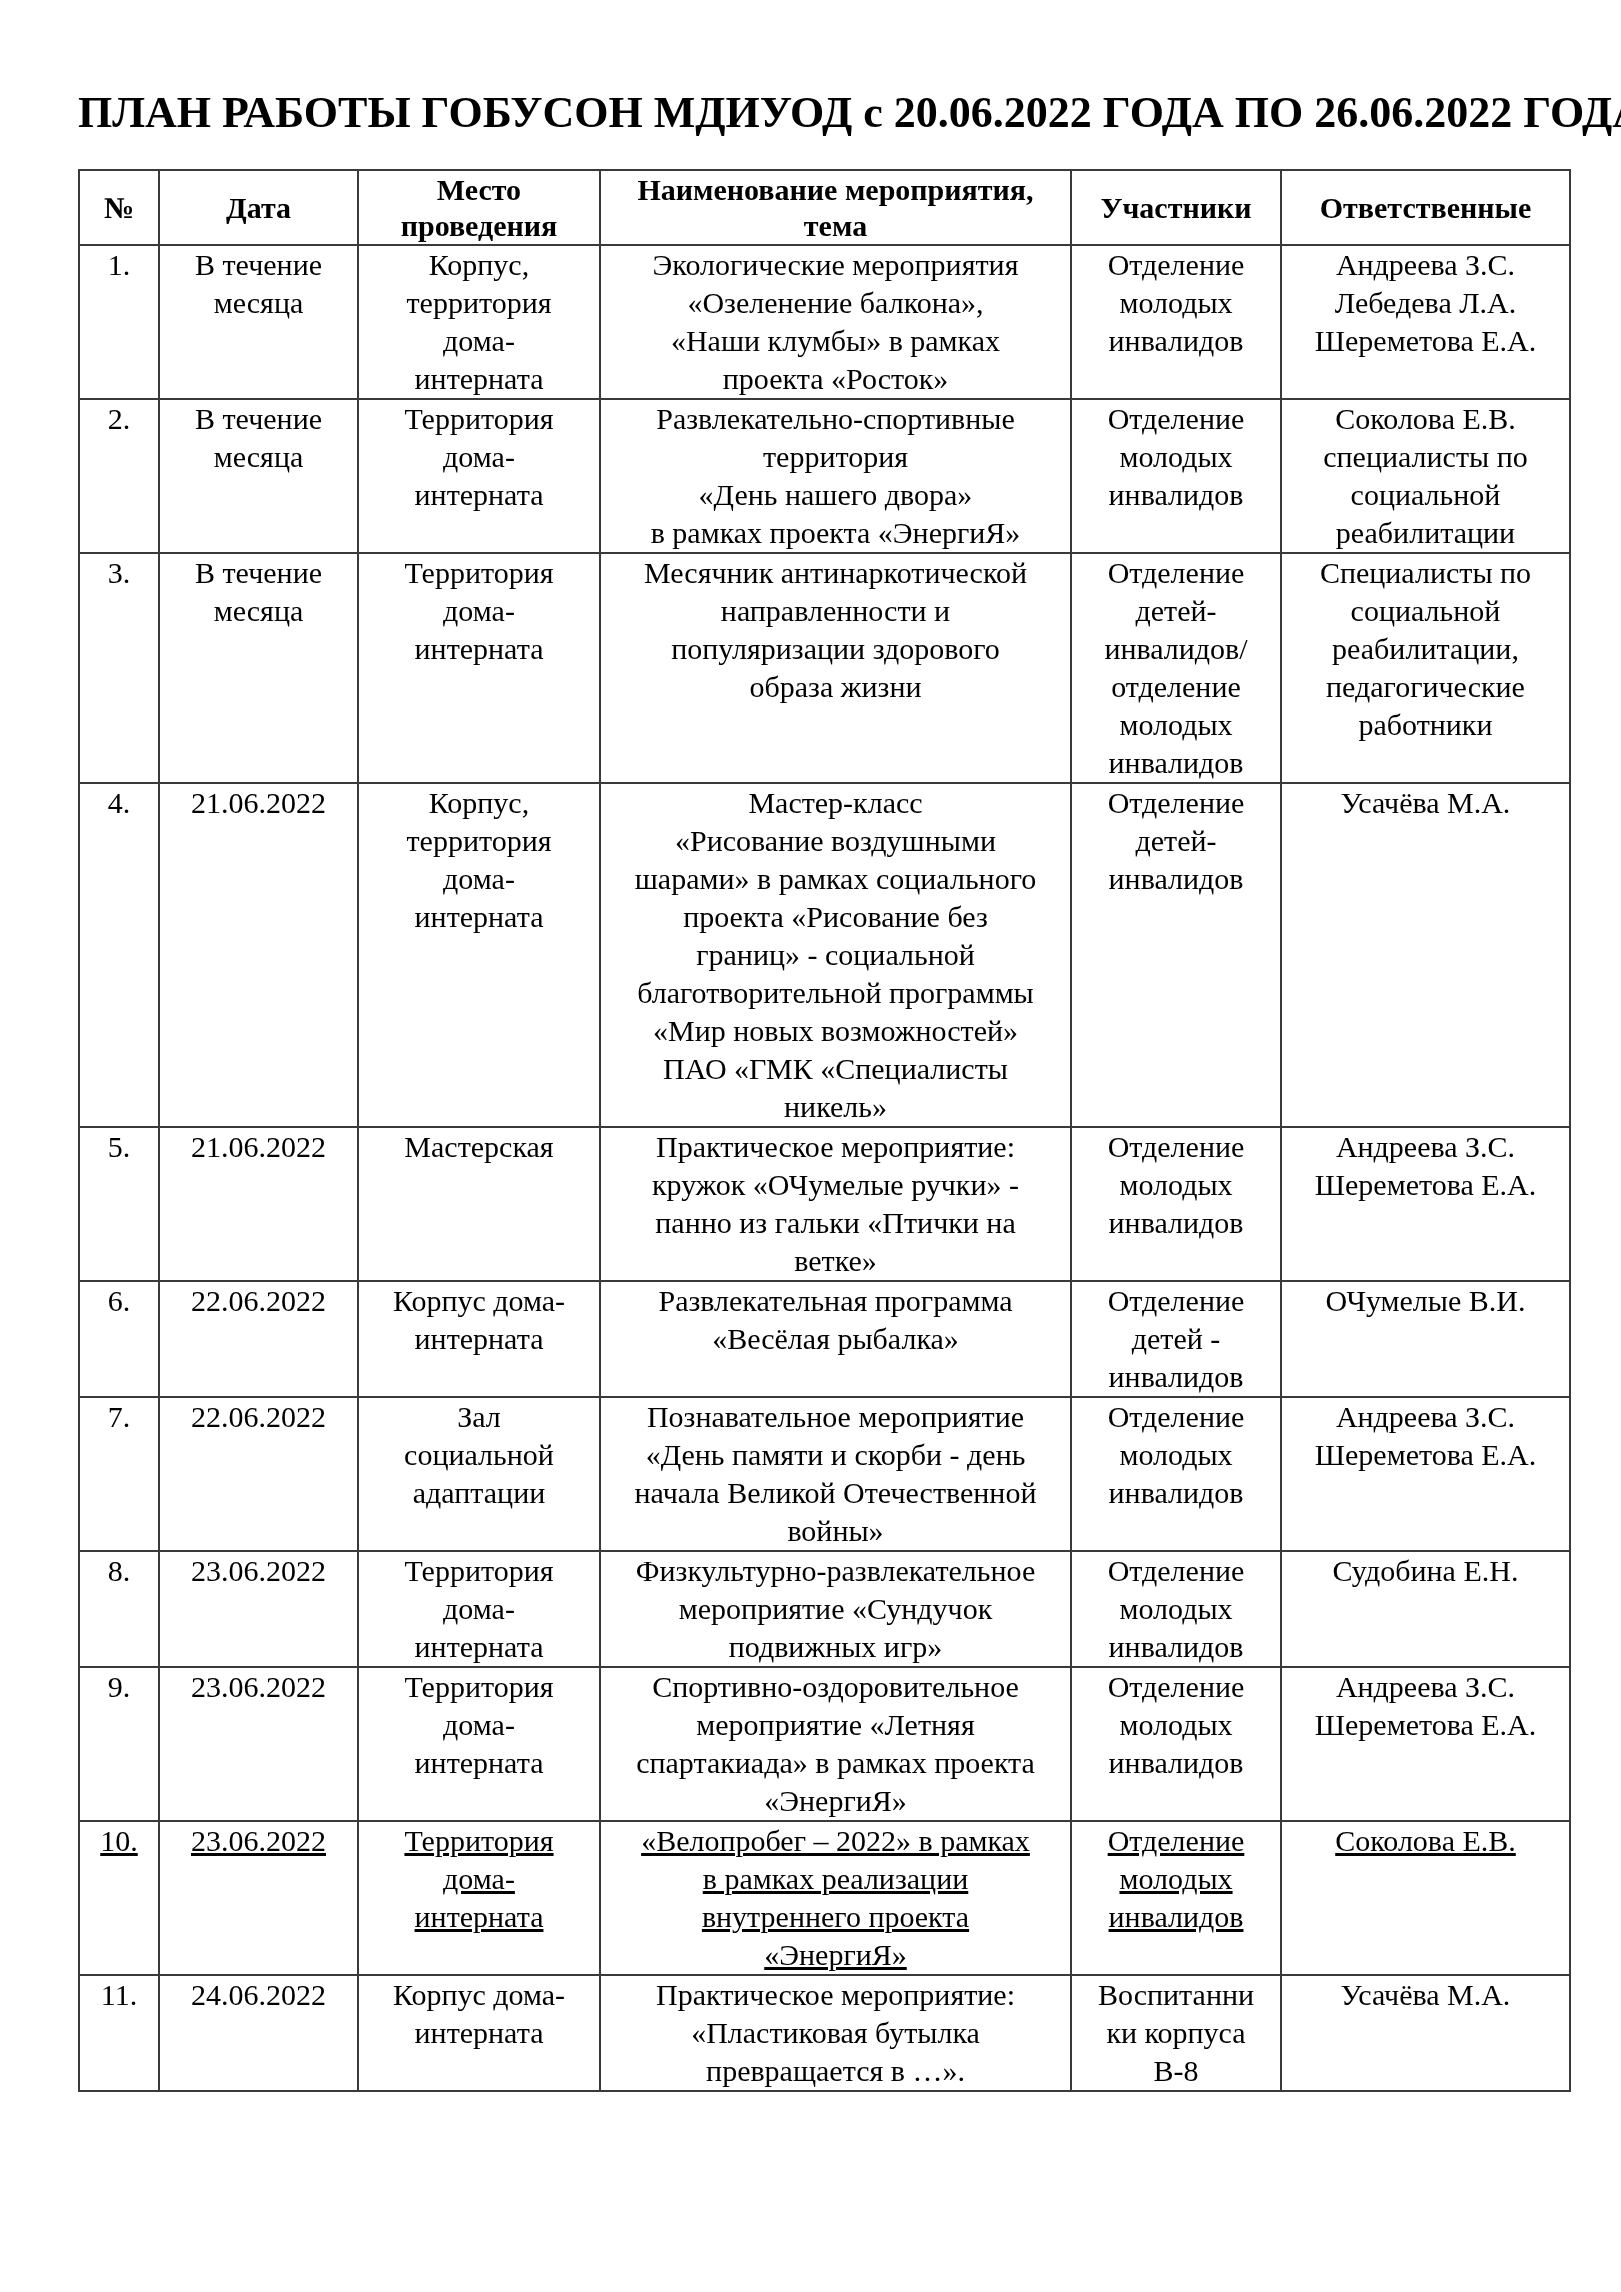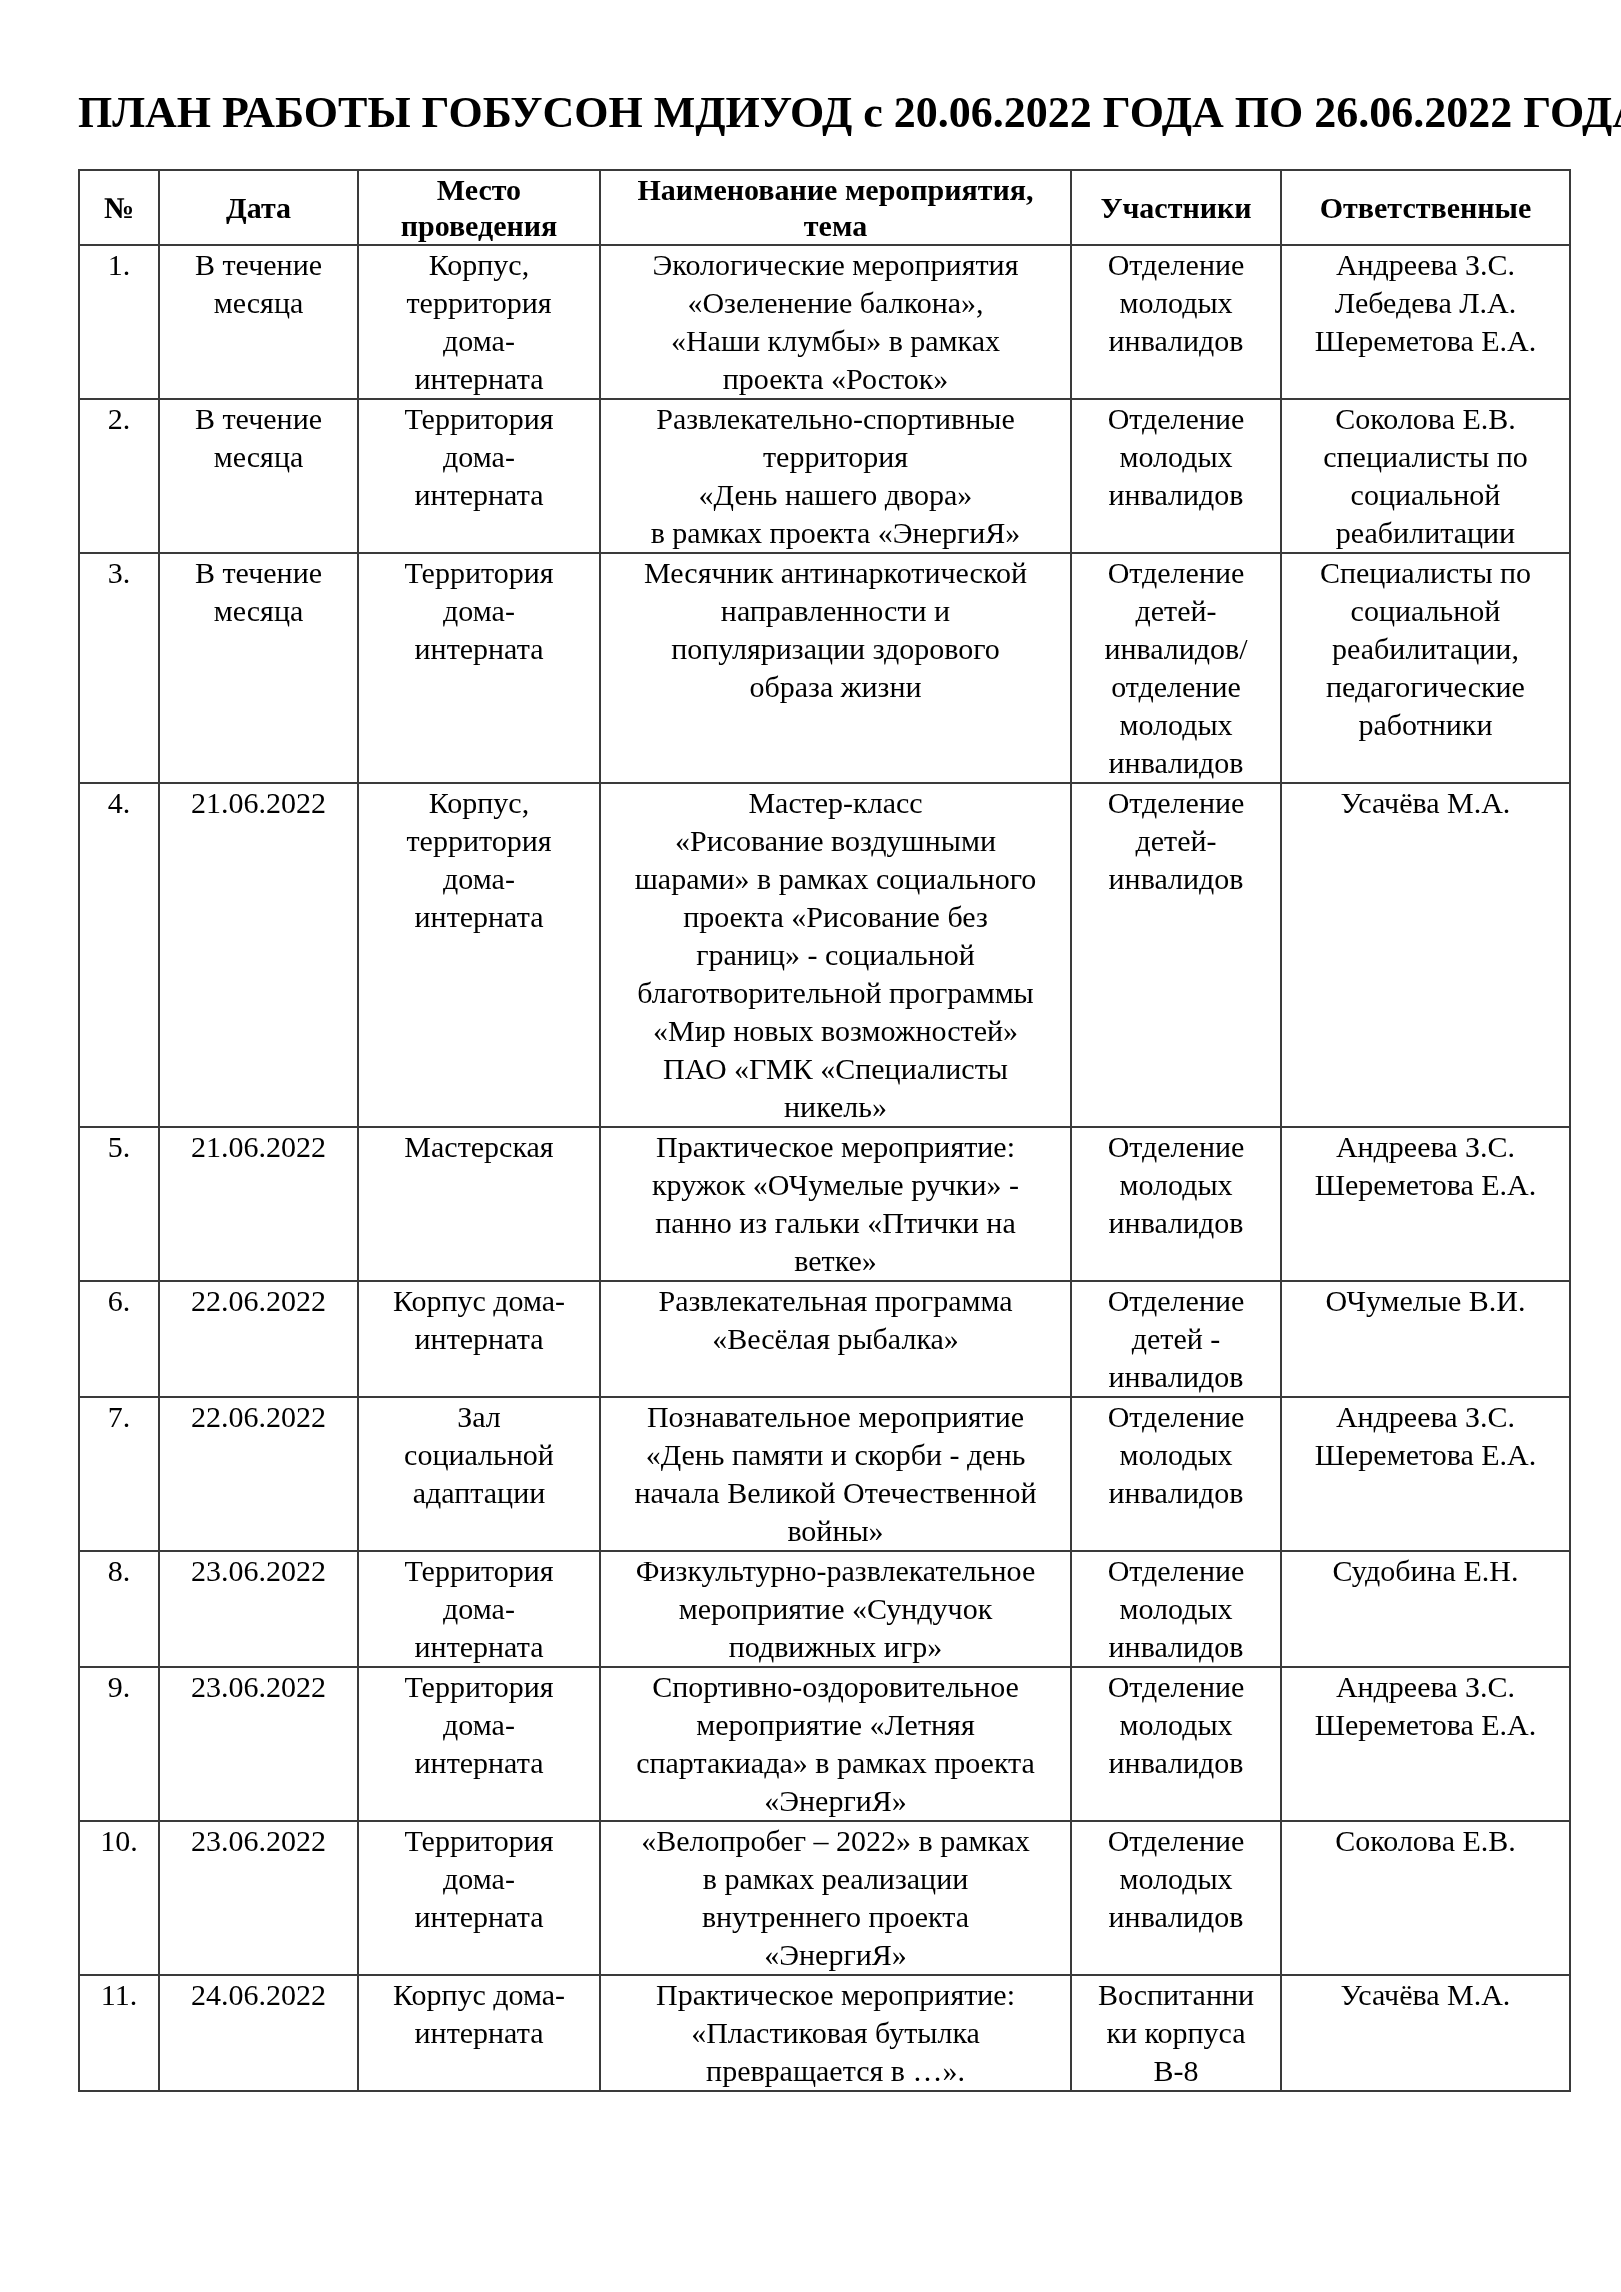--- a/index.html
+++ b/index.html
@@ -308,21 +308,21 @@
         <td>
           <span class="line">Отделение</span>
           <span class="line">молодых</span>
           <span class="line">инвалидов</span>
         </td>
         <td>
           <span class="line">Андреева З.С.</span>
           <span class="line">Шереметова Е.А.</span>
         </td>
       </tr>
-      <tr class="row" style="height: 153px;">
+      <tr class="row" style="height: 153px; text-decoration: underline;">
         <td>10.</td>
         <td>
           <span class="line">23.06.2022</span>
         </td>
         <td>
           <span class="line">Территория</span>
           <span class="line">дома-</span>
           <span class="line">интерната</span>
         </td>
         <td>

